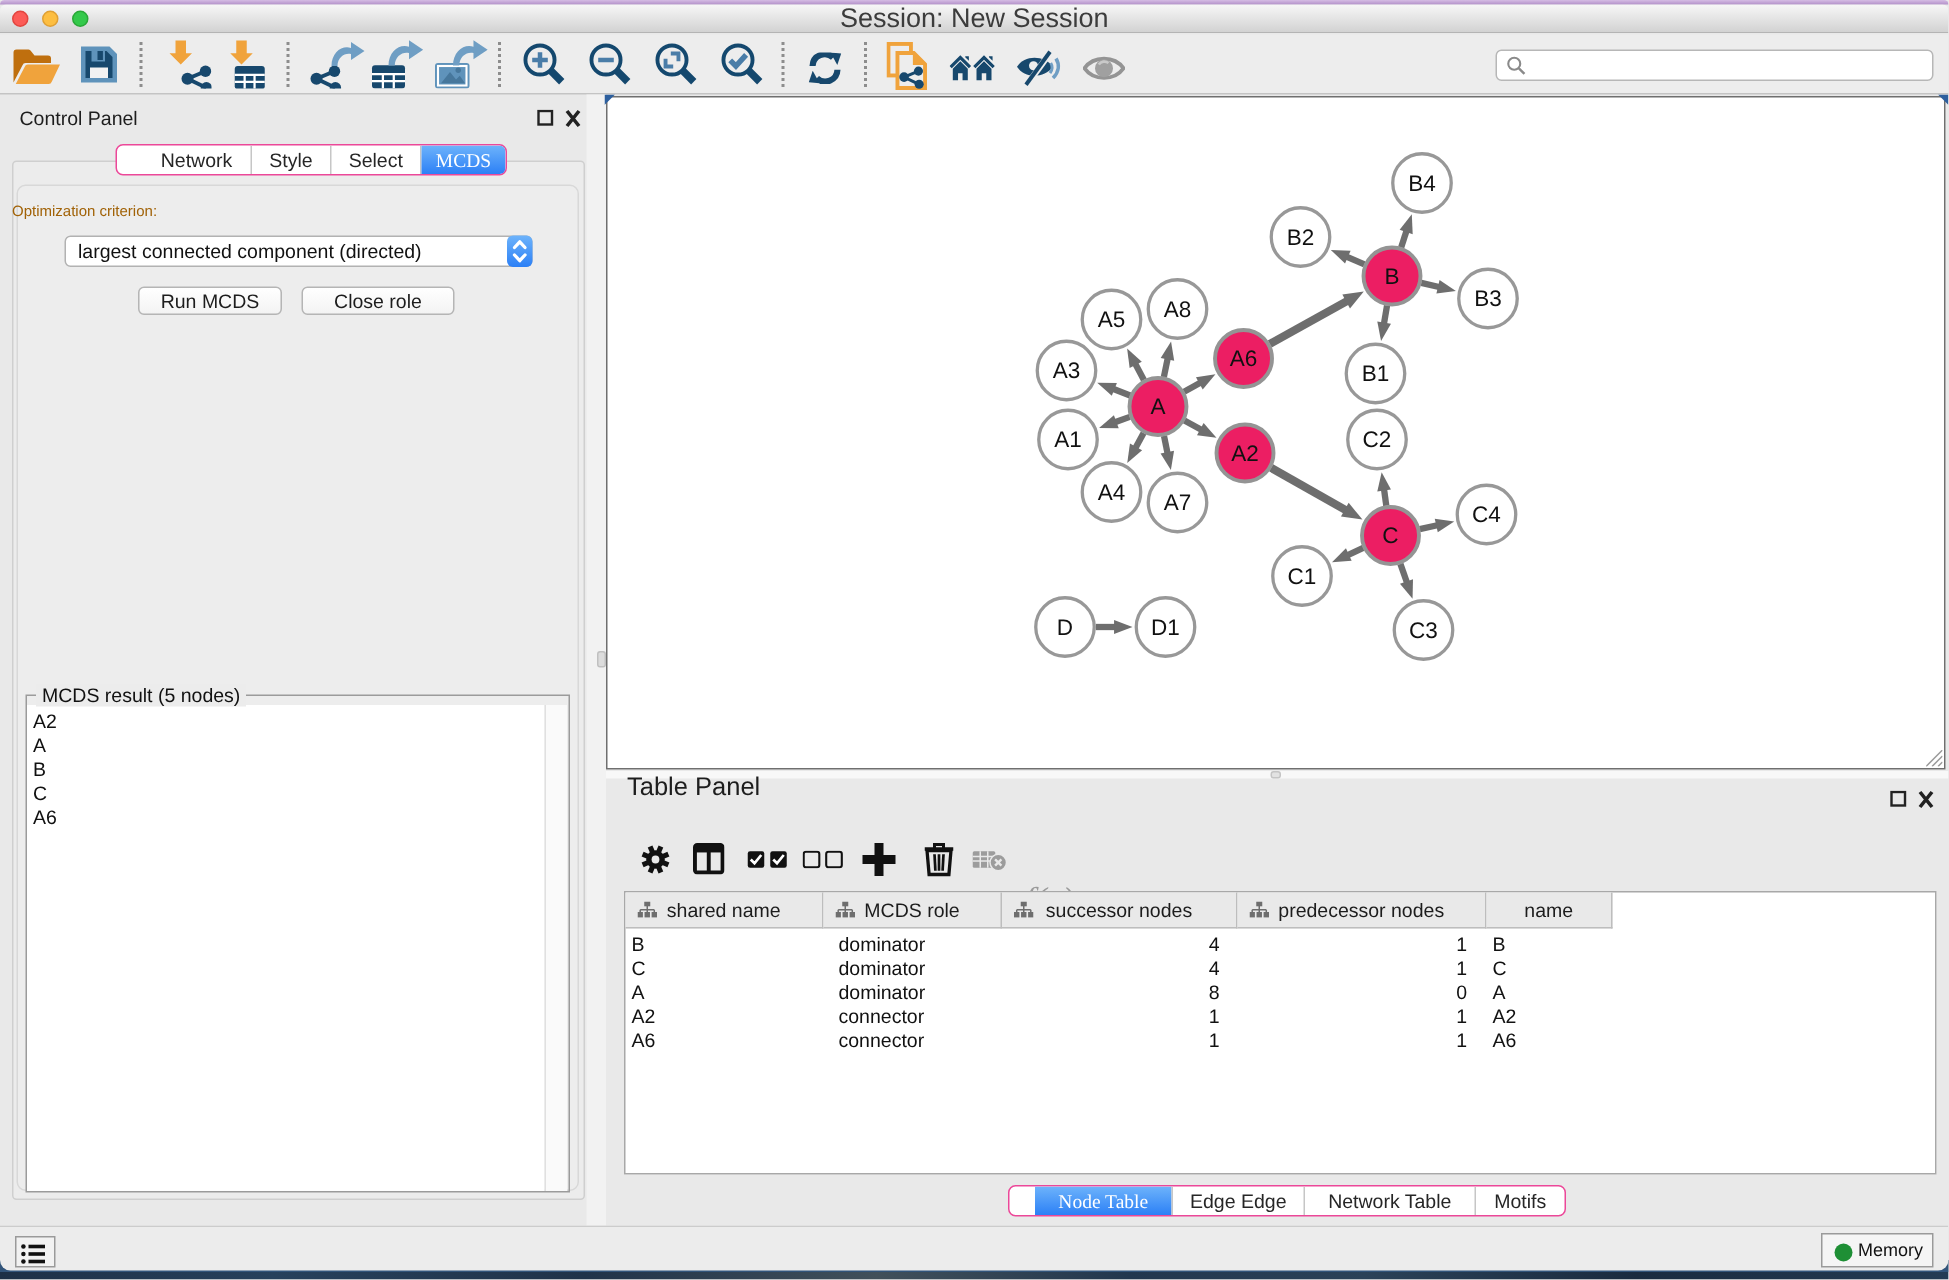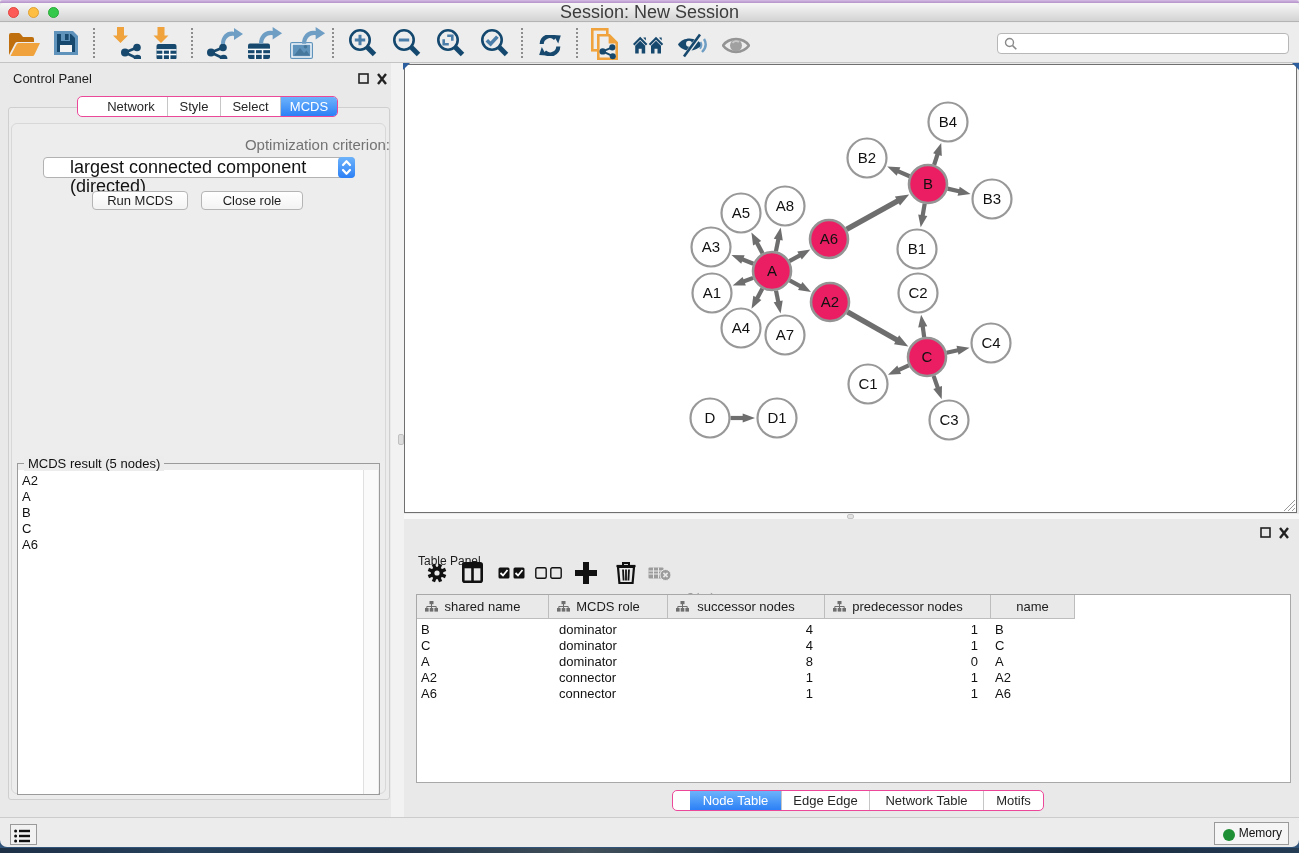--- a/index.html
+++ b/index.html
@@ -24,46 +24,46 @@
 #cpanel-title { left:13px; top:71px; font-size:13px; color:#1d1d1d; }
 #cp-box { left:8px; top:107px; width:382px; height:693px; background:#ececec;
   border:1px solid #cfcfcf; border-radius:3px; }
 #cp-inner { left:11px; top:123px; width:375px; height:671px; background:#ededed;
   border:1px solid #d8d8d8; border-radius:6px; }
 .seg { position:absolute; display:flex; background:#fff; border:1px solid #ec4899;
   border-radius:5px; overflow:hidden; height:21px;padding-left:17px; }
 .seg div { font-size:13px; color:#262626; text-align:center; line-height:20px;
   border-right:1px solid #c6c6c6; }
 .seg div:last-child { border-right:none; }
-.seg .sel { background:linear-gradient(#6db3fb,#2c80f6); color:#fff; }
-#optlabel { left:8px; top:136px; width:382px; text-align:right; font-size:15px; color:#737373; }
+.seg .sel { background:linear-gradient(#6db3fb,#2c80f6); color:#fff;font-family:Liberation Serif, serif; }
+#optlabel { left:8px; top:136px; width:382px; text-align:left; font-size:10px; color:#a16207; }
 #combo { left:43px; top:157px; width:312px; height:21px; background:#fff;
-  border:1px solid #b2b2b2; border-radius:4px; font-size:18px; color:#111;
-  line-height:19px; padding-left:26px; }
+  border:1px solid #b2b2b2; border-radius:4px; font-size:13px; color:#111;
+  line-height:19px; padding-left:8px; }
 #combo .spin { position:absolute; right:-1px; top:-1px; width:17px; height:21px;
   border-radius:4px; background:linear-gradient(#6db3fb,#2c80f6); }
 .btn { position:absolute; height:19px; background:linear-gradient(#ffffff,#f3f3f3);
   border:1px solid #b5b5b5; border-radius:4px; font-size:13px; color:#1d1d1d;
   text-align:center; line-height:17px; }
 #mcds-group { left:17px; top:463px; width:363px; height:332px;
   border:1px solid #9b9b9b; }
 #mcds-legend { left:24px; top:456px; background:#ececec; padding:0 4px;
   font-size:13px; color:#111; }
 #mcds-list { left:18px; top:470px; width:345px; height:324px; background:#fff; padding-top:3px; }
 #mcds-list div { font-size:13px; color:#111; padding-left:4px; height:16px; line-height:16px; }
 #mcds-scroll { left:363px; top:470px; width:15px; height:324px; background:#fafafa;
   border-left:1px solid #e0e0e0; }
 
 #netwin { left:404px; top:64px; width:893px; height:449px; background:#fff;
   border:1px solid #6f6f6f; }
 #nettitle { left:0; top:0; width:891px; height:19px;
   background:linear-gradient(#f5f5f5,#cfcfcf); border-bottom:1px solid #9e9e9e; }
 #nettitle .title { width:100%; text-align:center; font-size:13px; color:#2e2e2e; line-height:18px; }
 
-#tpanel-title { left:418px; top:554px; font-size:12px; color:#1d1d1d; }
+#tpanel-title { left:418px; top:515px; font-size:17px; color:#1d1d1d; }
 #ttable { left:416px; top:594px; width:875px; height:189px; background:#fff;
   border:1px solid #a8a8a8; }
 .th { position:absolute; top:0; height:24px; background:#e9e9e9;
   border-right:1px solid #bdbdbd; border-bottom:1px solid #bdbdbd;
   font-size:13px; color:#1c1c1c; text-align:center; line-height:23px; }
 .tr { position:absolute; font-size:13px; color:#111; height:16px; line-height:16px; }
 .num { text-align:right; }
 #memorybtn { left:1214px; top:822px; width:75px; height:23px; background:#f5f5f5;
   border:1px solid #9a9a9a; font-size:12px; color:#111;
   line-height:21px; text-align:right; padding-right:6px; }

